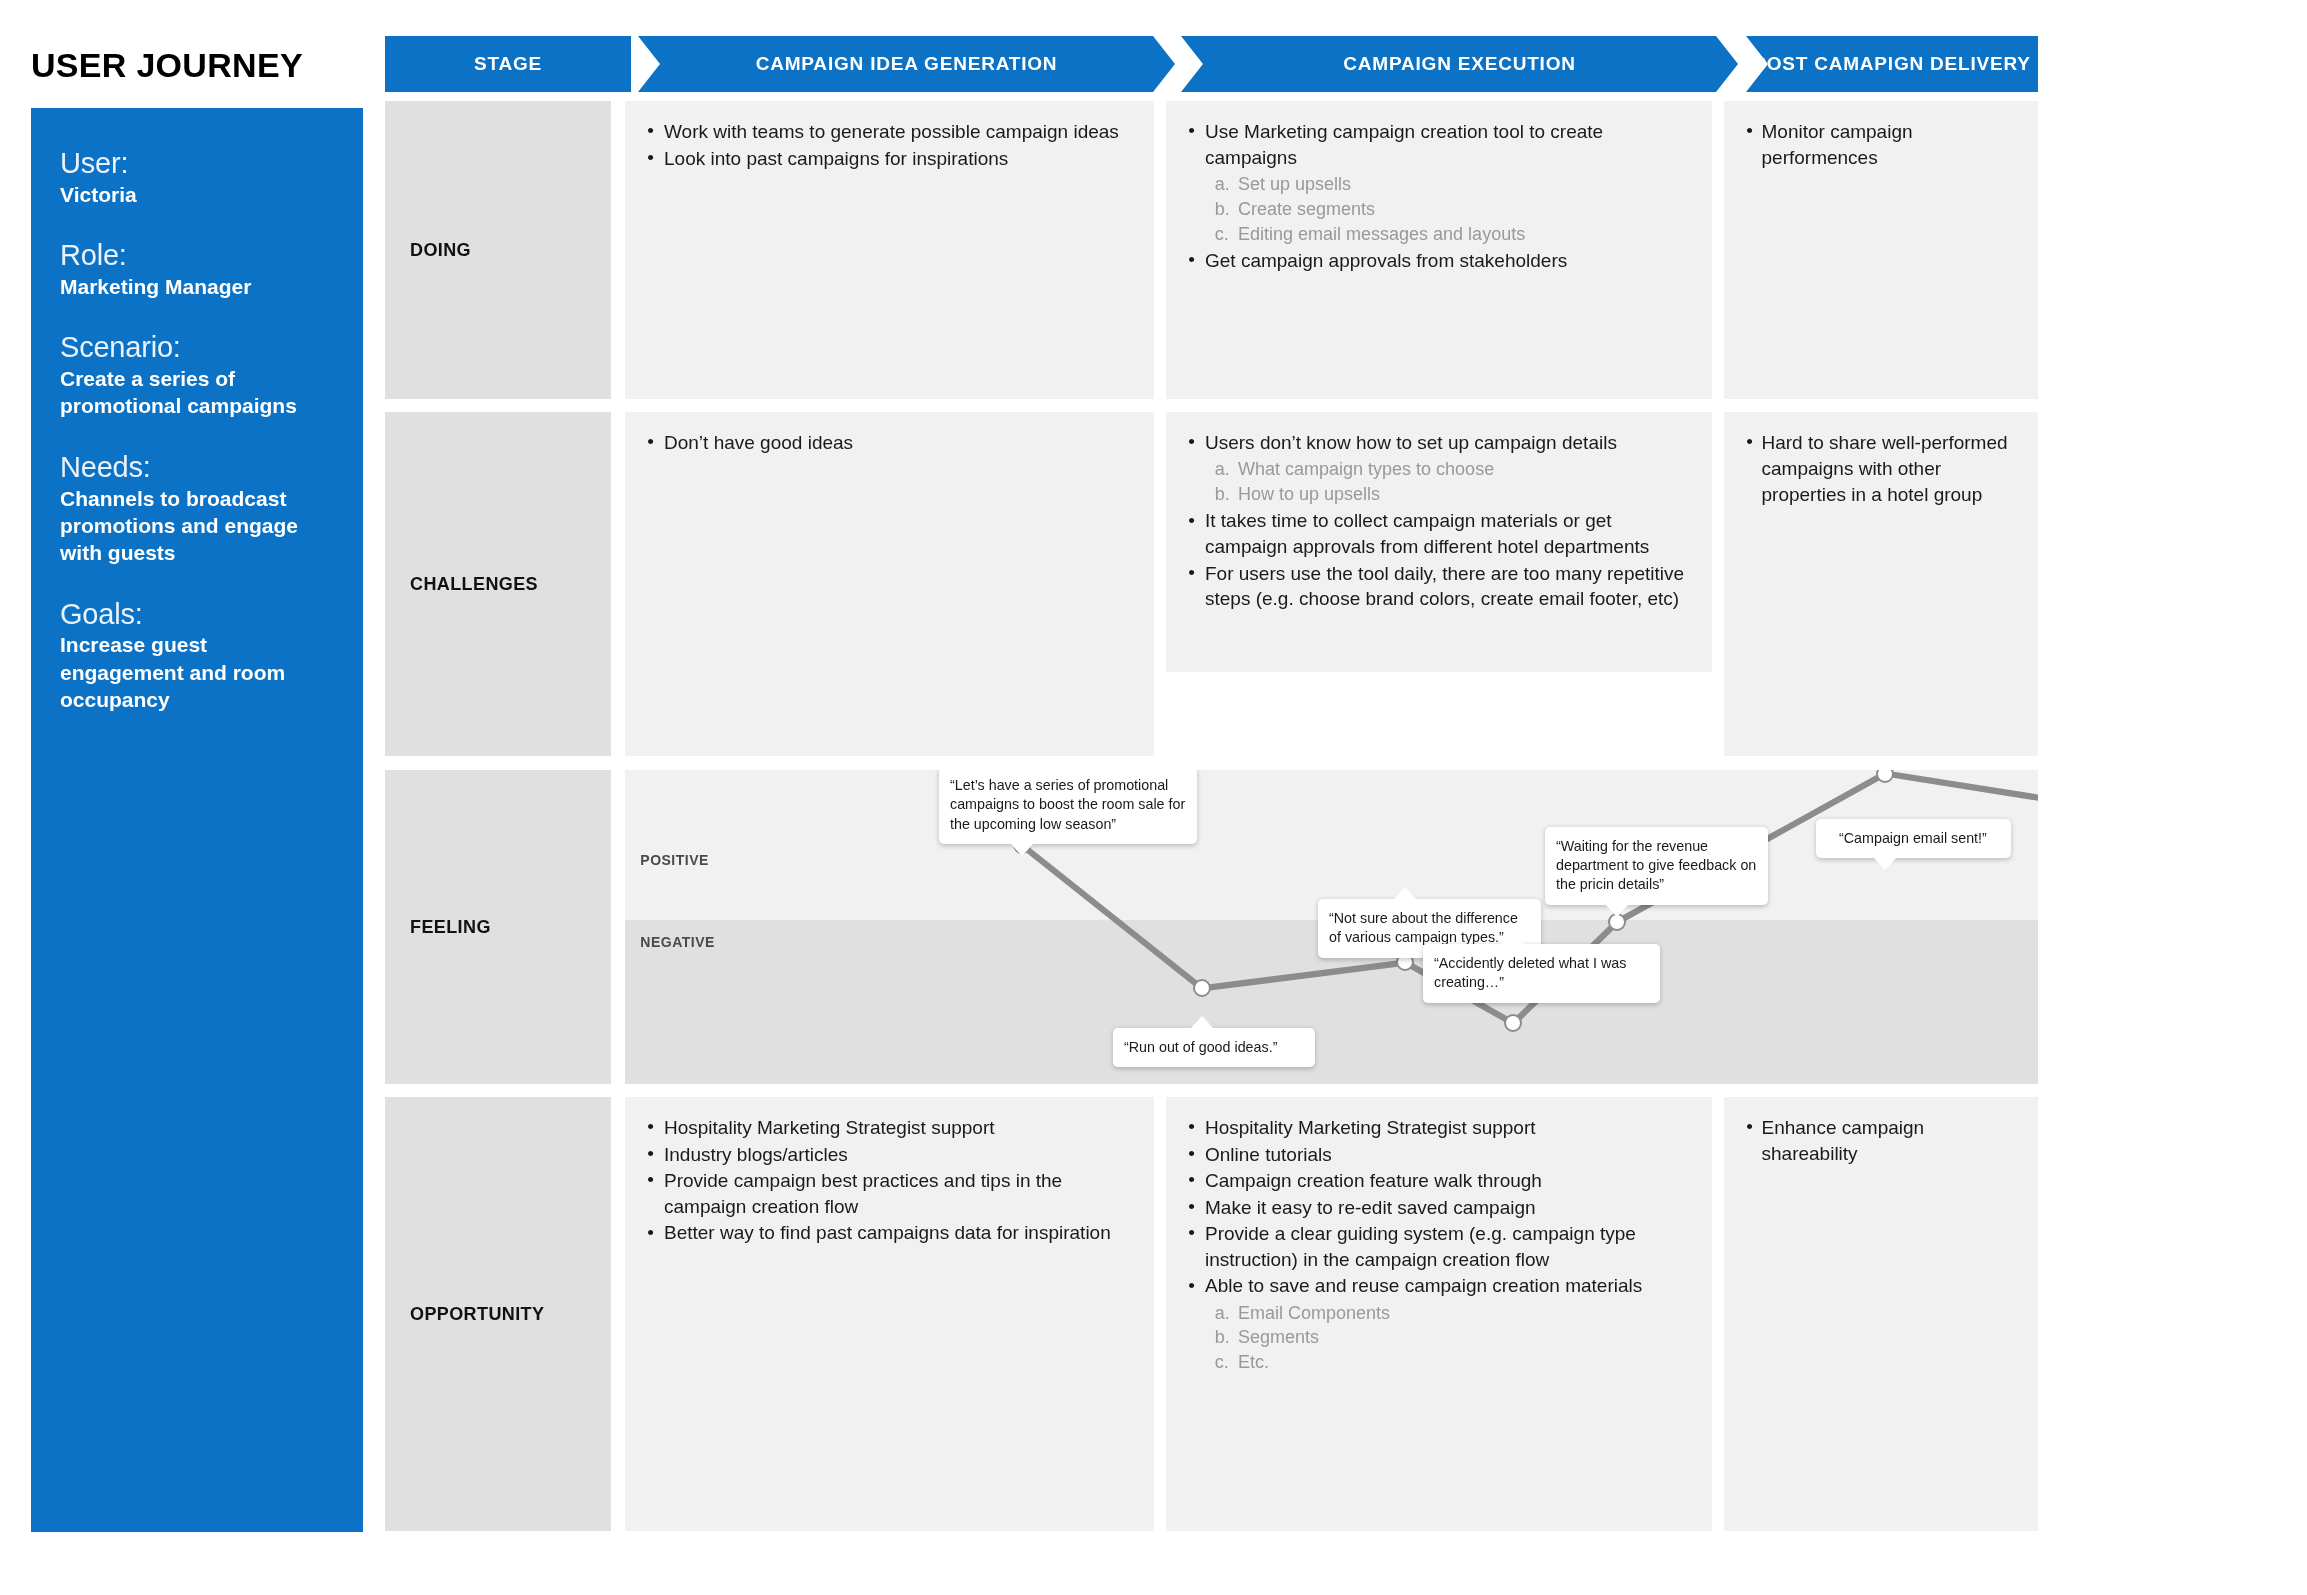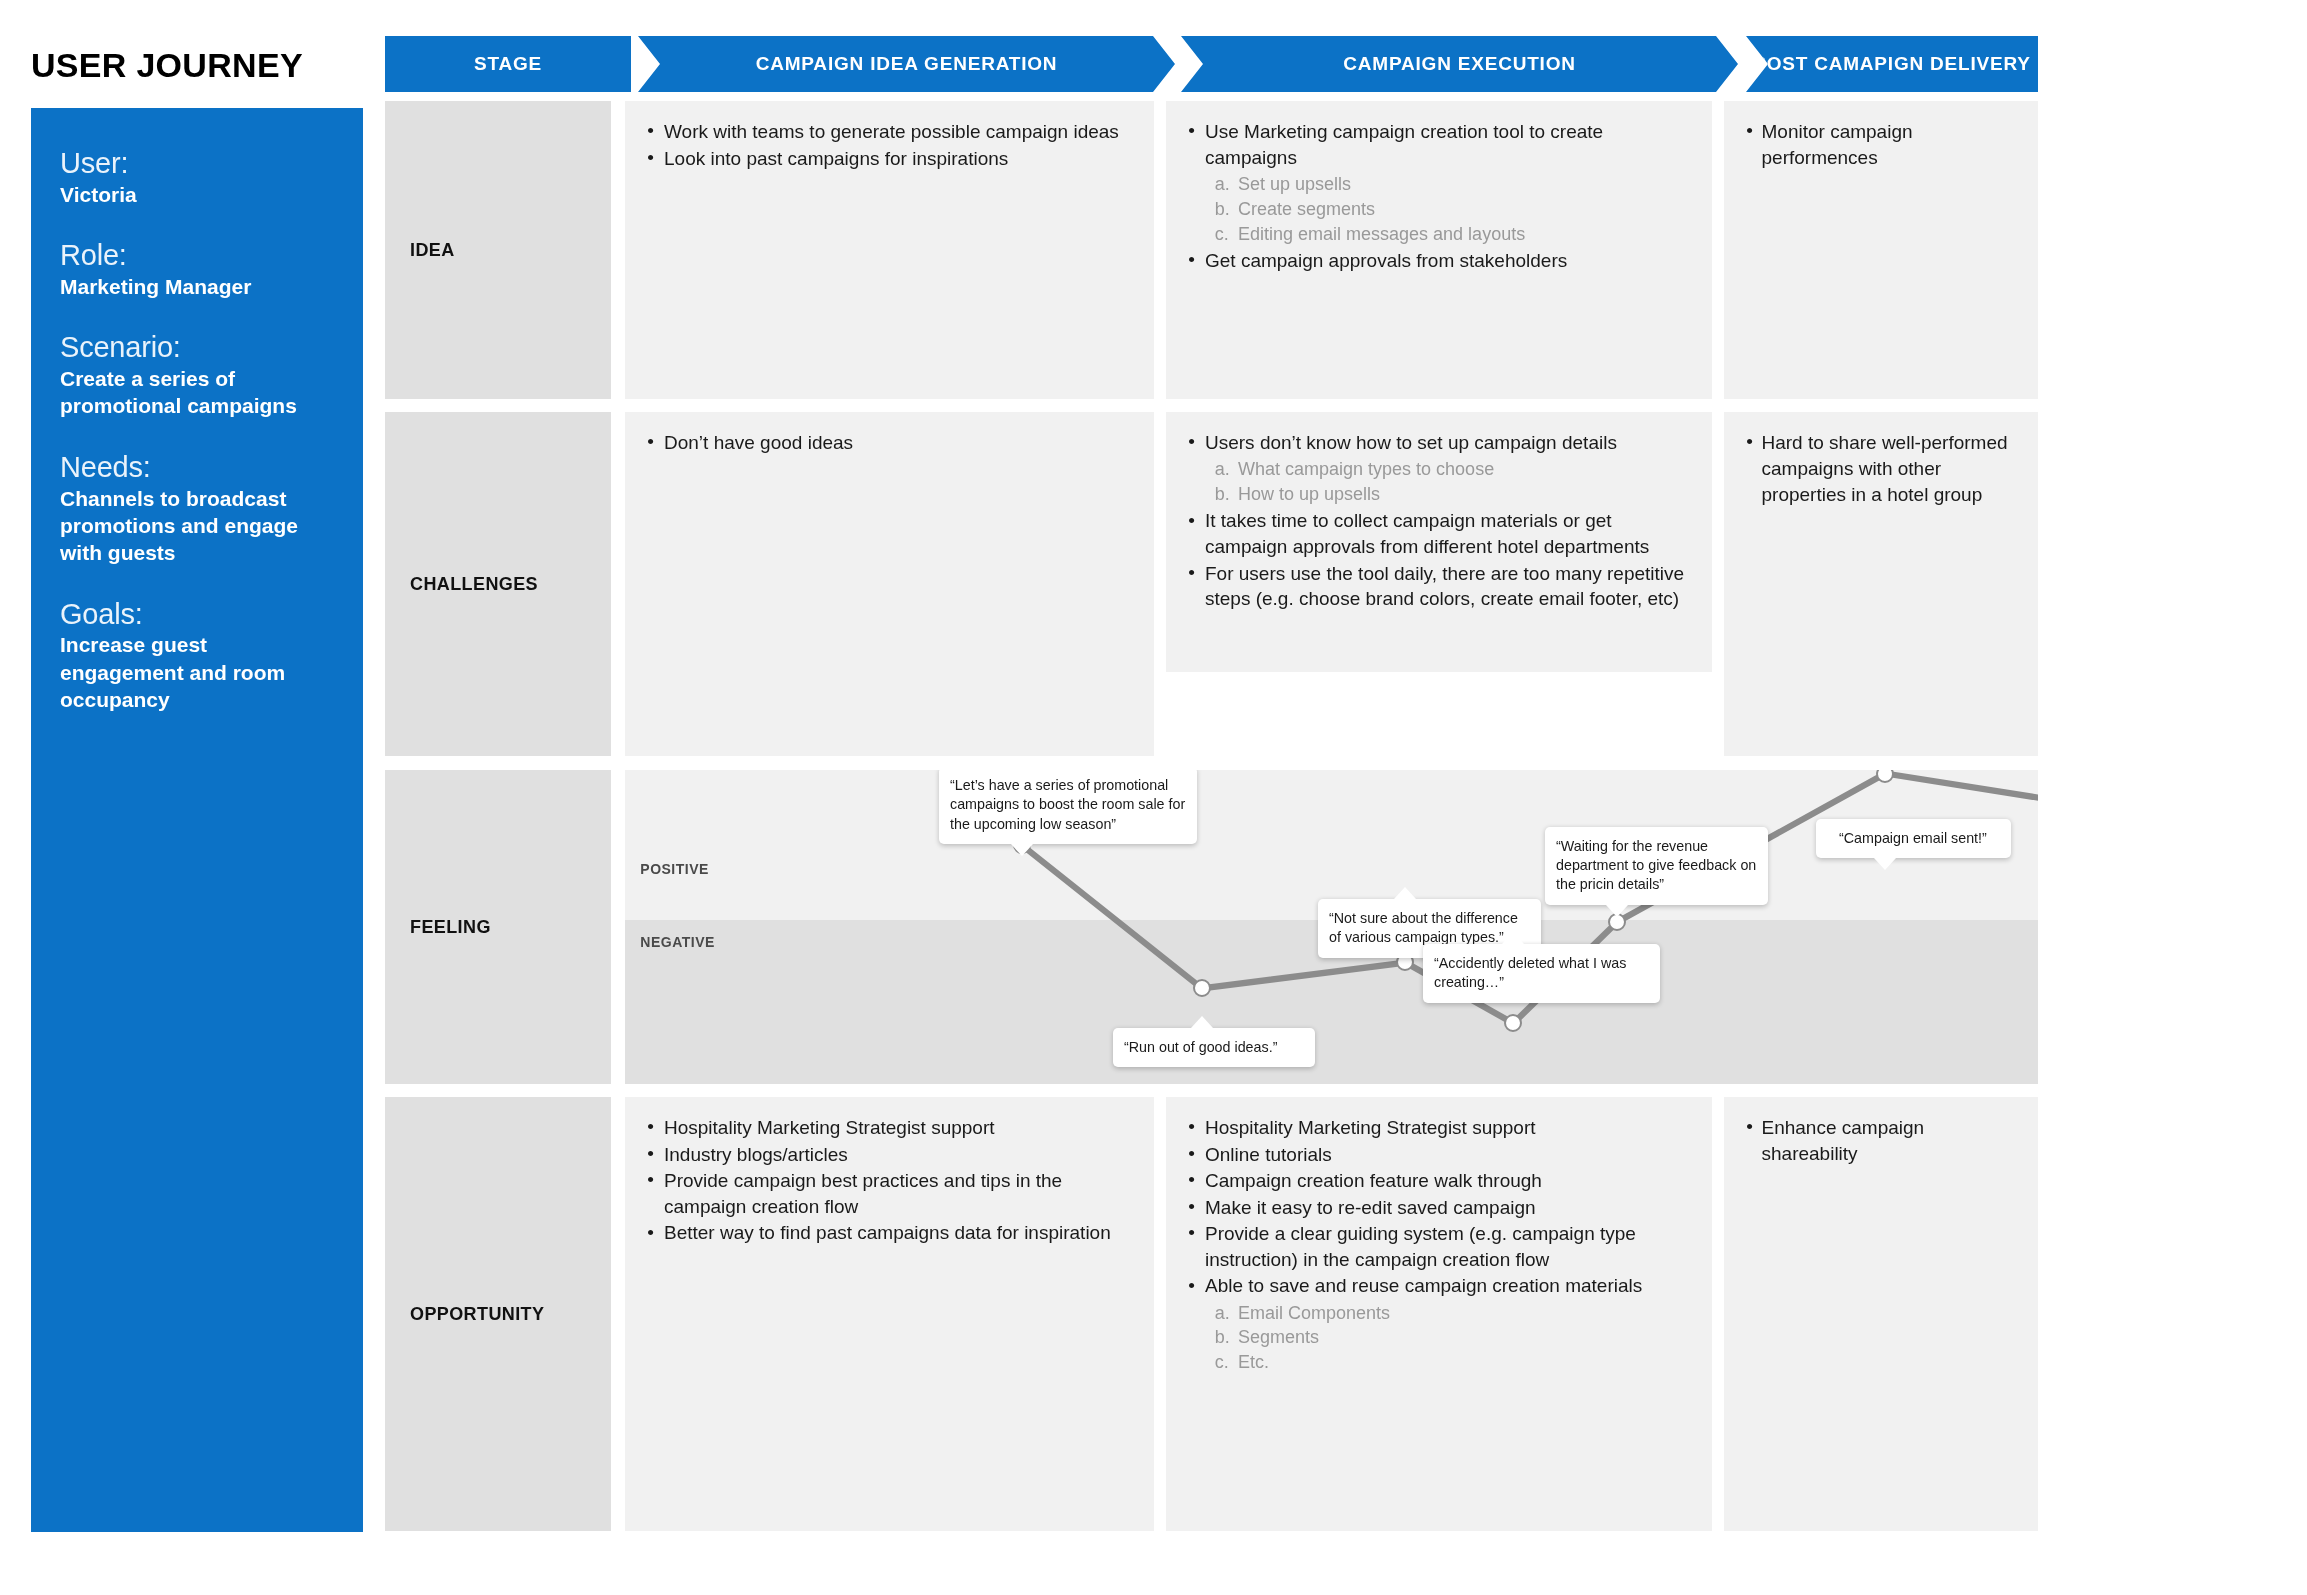--- a/index.html
+++ b/index.html
@@ -100,21 +100,21 @@
 
   
   #feeling-cell {
     position: absolute; left: 240px; top: 669px; width: 1413px; height: 314px;
     background: #f1f1f1; overflow: hidden;
   }
   #neg-band { position: absolute; left: 0; top: 150px; width: 100%; height: 164px; background: #e0e0e0; }
   .axis-lab {
     position: absolute; font-size: 14px; font-weight: bold; color: #4a4a4a; letter-spacing: 0.5px;
   }
-  #lab-pos { left: 15.3px; top: 91px; text-align: right; }
+  #lab-pos { left: 15.3px; top: 82px; text-align: right; }
   #lab-neg { left: 15.3px; top: 164px; }
 
   #feeling-svg { position: absolute; left: 0; top: 0; width: 1413px; height: 314px; }
 
   .node {
     position: absolute; width: 18px; height: 18px;
     border: 2.8px solid #8c8c8c; border-radius: 50%;
     background: #ffffff; transform: translate(-50%, -50%);
   }
   .tip {
@@ -177,21 +177,21 @@
       <span>CAMPAIGN EXECUTION</span>
     </div>
     <div class="chev c3">
       <span>POST CAMAPIGN DELIVERY</span>
     </div>
   </div>
 
   <div id="grid">
 
     <div class="rowlabel" style="top:0;height:298px">
-      <span>IDEA</span>
+      <span>DOING</span>
     </div>
     <div class="cell c1" style="top:0;height:298px">
       <ul class="bl">
           <li>Work with teams to generate possible campaign ideas</li>
           <li>Look into past campaigns for inspirations</li>
         </ul>
     </div>
     <div class="cell c2" style="top:0;height:298px">
       <ul class="bl">
           <li>Use Marketing campaign creation tool to create campaigns<ol>

